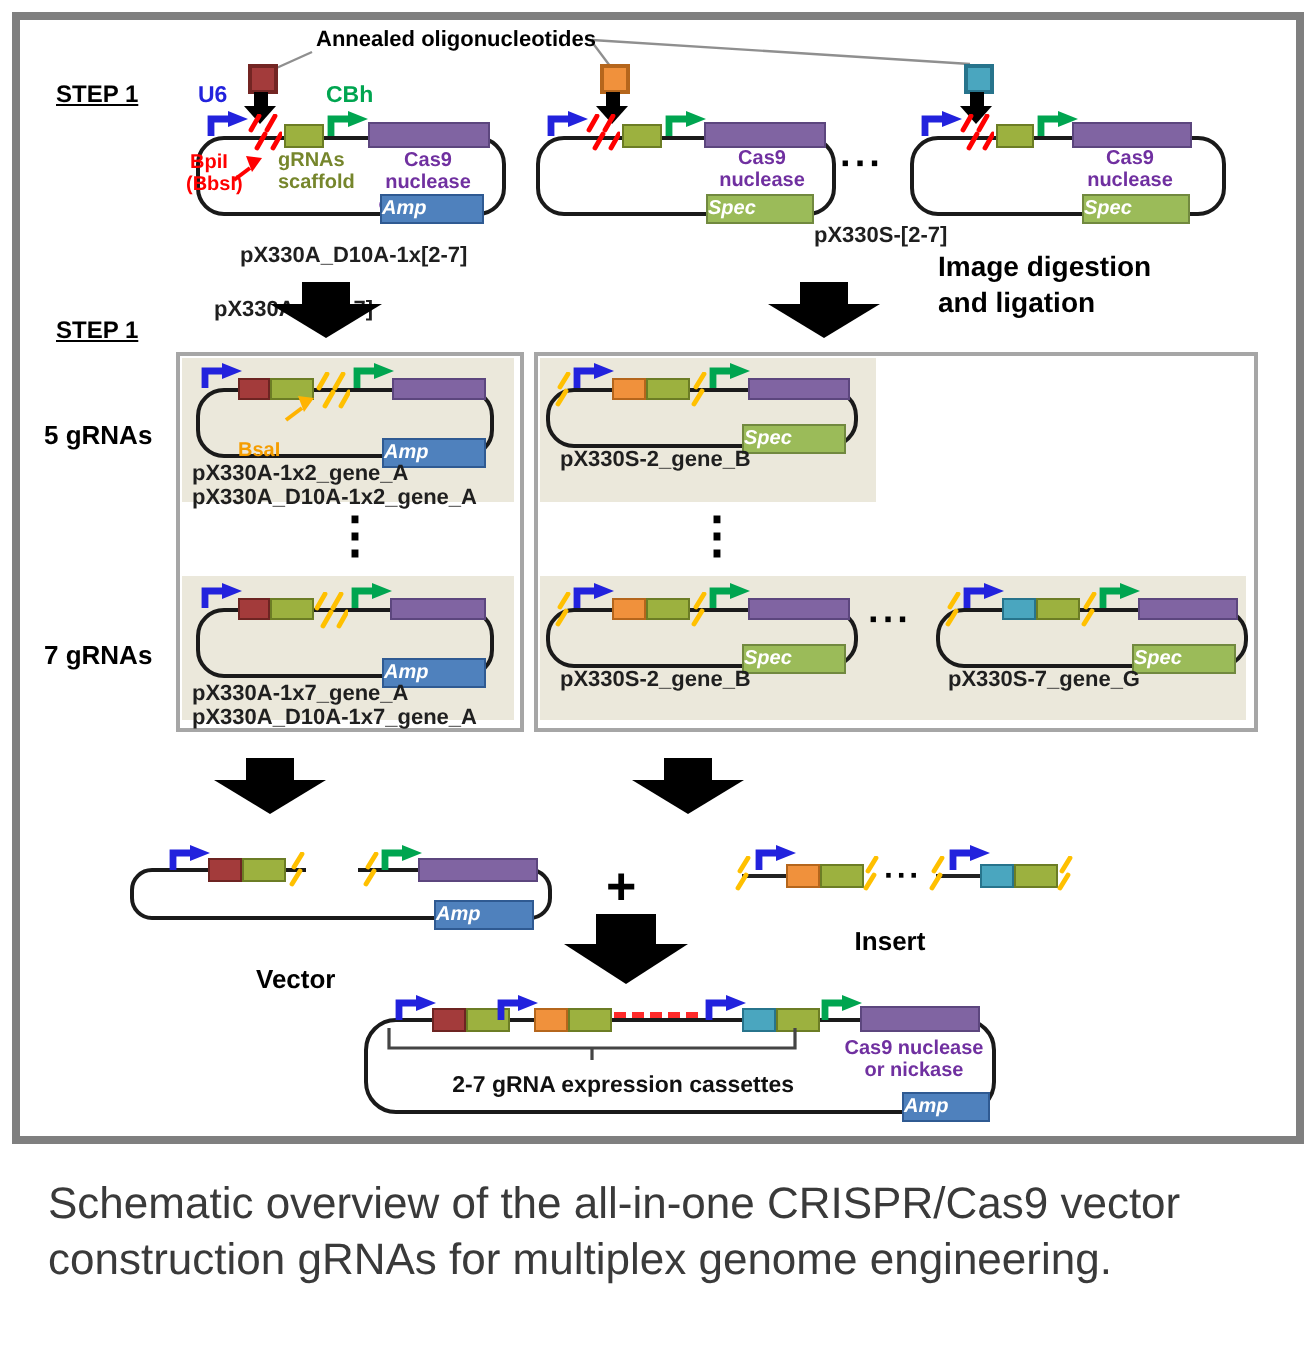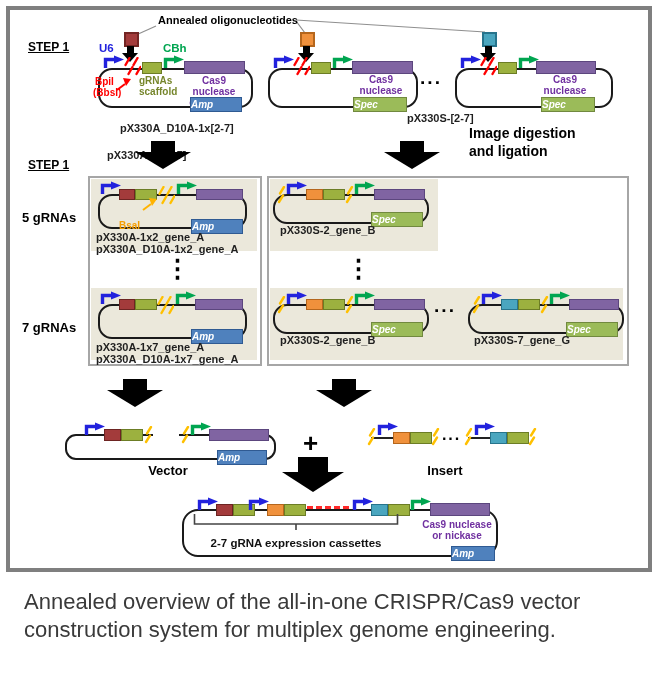--- a/index.html
+++ b/index.html
@@ -338,21 +338,21 @@
   </svg>
   <svg class="cuts" style="left:180px;top:426px;color:#ffc000;" width="11" height="18" viewBox="0 0 11 18">
     <path d="M8,1 L4,7.5 M7,9.5 L3,16"></path>
   </svg>
   <svg class="parrow" style="left:190px;top:422px;color:#00a550;" width="22" height="13" viewBox="0 0 22 13">
     <path class="shaft" d="M2.5,13 L2.5,4.5 L12,4.5"></path>
       <polygon class="head" points="11,0.5 11,8.5 21,4.5"></polygon>
   </svg>
   <div class="gbox gb-purple" style="left:209px;top:429px;width:58px;height:10px;"></div>
   <div class="lbox lb-amp" style="left:217px;top:450px;width:48px;">Amp</div>
-  <div class="row-label" style="left:128px;top:463px;width:80px;text-align:center;">Vector</div>
+  <div class="row-label" style="left:128px;top:482px;width:80px;text-align:left;">Vector</div>
 
   <span class="plus" style="left:303px;top:428px;">+</span>
 
   <div class="fline" style="left:371px;top:437px;width:60px;"></div>
   <svg class="cuts" style="left:366px;top:428px;color:#ffc000;" width="11" height="18" viewBox="0 0 11 18">
     <path d="M8,1 L4,7.5 M7,9.5 L3,16"></path>
   </svg>
   <svg class="parrow" style="left:377px;top:422px;color:#2222dd;" width="22" height="13" viewBox="0 0 22 13">
     <path class="shaft" d="M2.5,13 L2.5,4.5 L12,4.5"></path>
       <polygon class="head" points="11,0.5 11,8.5 21,4.5"></polygon>
@@ -404,23 +404,23 @@
   <div class="gbox gb-teal" style="left:371px;top:504px;width:15px;height:10px;"></div>
   <div class="gbox gb-green" style="left:388px;top:504px;width:20px;height:10px;"></div>
   <svg class="parrow" style="left:410px;top:497px;color:#00a550;" width="22" height="13" viewBox="0 0 22 13">
     <path class="shaft" d="M2.5,13 L2.5,4.5 L12,4.5"></path>
       <polygon class="head" points="11,0.5 11,8.5 21,4.5"></polygon>
   </svg>
   <div class="gbox gb-purple" style="left:430px;top:503px;width:58px;height:11px;"></div>
   <svg class="brace" style="position:absolute;left:193px;top:514px;" width="206" height="17" viewBox="0 0 206 17">
     <path d="M1.5,0 L1.5,10 L204.5,10 L204.5,0 M103,10 L103,16"></path>
   </svg>
-  <div class="t" style="left:195px;top:537px;width:202px;text-align:center;font-size:11.5px;font-weight:700;color:#111;">2-7 gRNA expression cassettes</div>
+  <div class="t" style="left:195px;top:537px;width:202px;text-align:right;font-size:11.5px;font-weight:700;color:#111;">2-7 gRNA expression cassettes</div>
   <div class="center-2l purple-t" style="left:421px;top:519px;width:72px;">
     <div>Cas9 nuclease</div>
     <div>or nickase</div>
   </div>
   <div class="lbox lb-amp" style="left:451px;top:546px;width:42px;">Amp</div>
 
-  <div class="cap" style="left:24px;top:589px;">Annealed overview of the all-in-one CRISPR/Cas9 vector</div>
-  <div class="cap" style="left:24px;top:617px;">construction system for multiplex genome engineering.</div>
+  <div class="cap" style="left:24px;top:589px;">Schematic overview of the all-in-one CRISPR/Cas9 vector</div>
+  <div class="cap" style="left:24px;top:617px;">construction gRNAs for multiplex genome engineering.</div>
 
 </div>
 
 </body></html>

